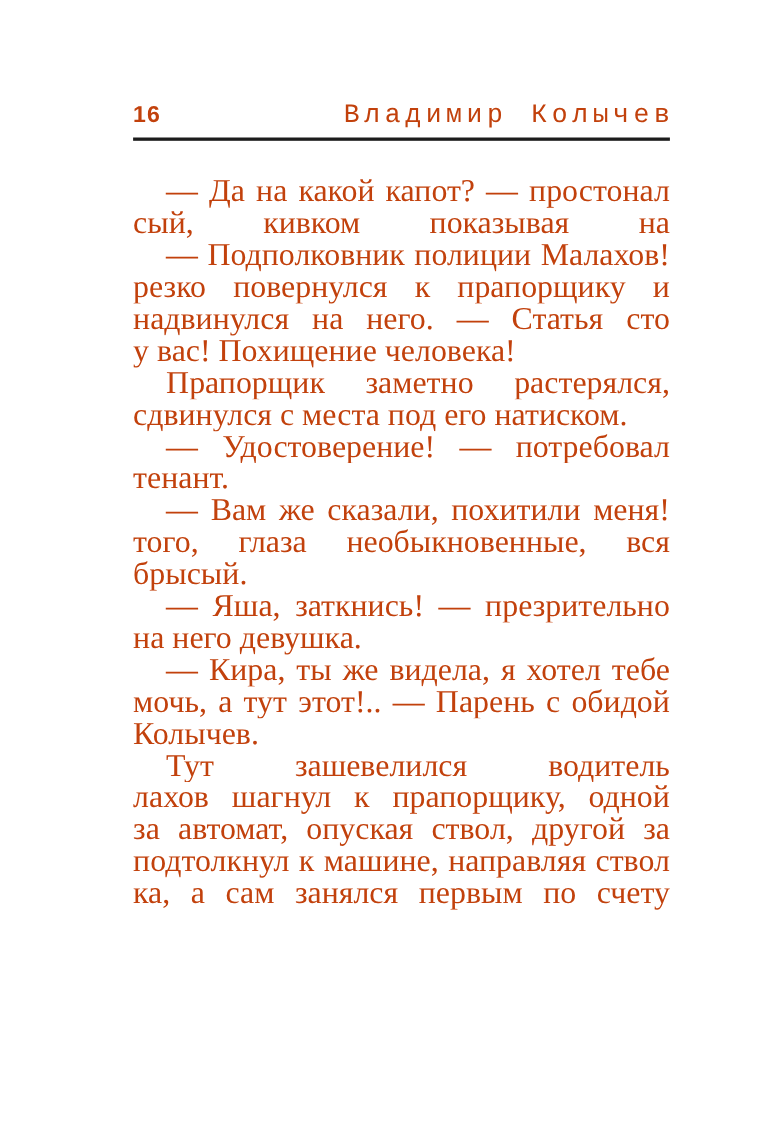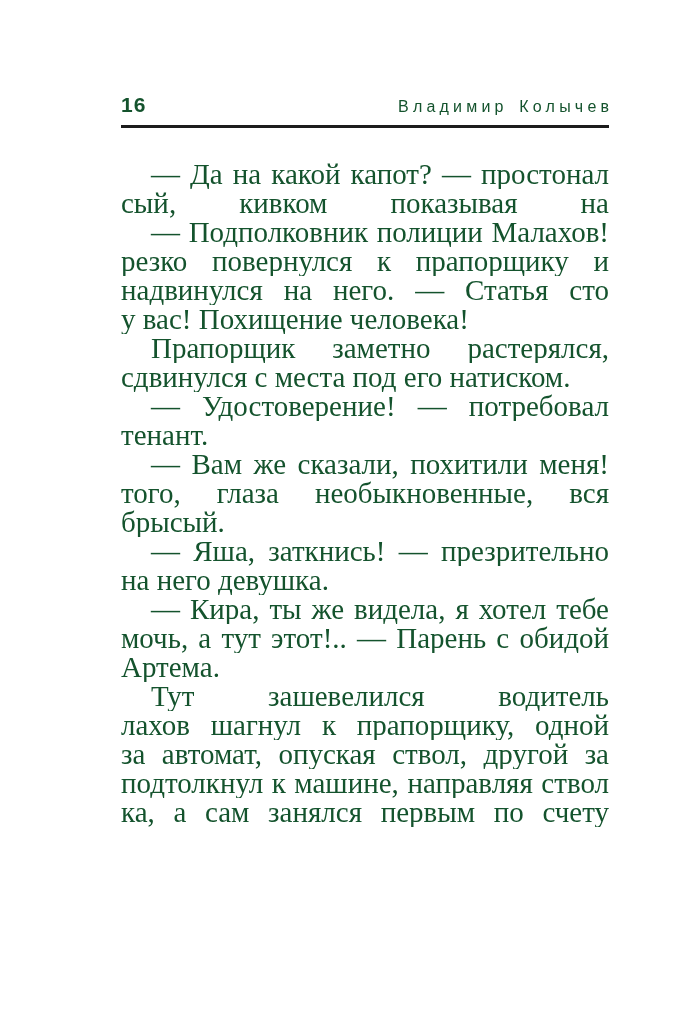--- a/index.html
+++ b/index.html
@@ -9,21 +9,21 @@
     width: 691px;
     background: #ffffff;
     font-family: "Liberation Serif", serif;
   }
 
   .sheet {
     position: relative;
     width: 691px;
     height: 1033px;
     background: #ffffff;
-    color: #14532d;
+    color: #c2410c;
     overflow: hidden;
   }
 
   
   .running-head {
     position: absolute;
     left: 121px;
     top: 94px;
     width: 488px;
     display: flex;
@@ -33,22 +33,22 @@
 
   .pagenum {
     font-family: "Liberation Sans", sans-serif;
     font-weight: 700;
     font-size: 21px;
     letter-spacing: 1px;
     line-height: 1;
   }
 
   .author {
-    font-family: Liberation Sans, sans-serif;
-    font-size: 16px;
+    font-family: Liberation Mono, monospace;
+    font-size: 24px;
     letter-spacing: 4.2px;
     margin-right: -4.2px; 
     word-spacing: 3px;
     line-height: 1;
     white-space: nowrap;
   }
 
   .rule {
     position: absolute;
     left: 121px;
@@ -106,21 +106,21 @@
       <div class="line parend">сдвинулся с места под его натиском.</div>
       <div class="line indent">— Удостоверение! — потребовал похитили лей-</div>
       <div class="line parend">тенант.</div>
       <div class="line indent">— Вам же сказали, похитили меня! — спрыгну-</div>
       <div class="line parend">того, глаза необыкновенные, вся синева неба в них.</div>
       <div class="line parend">брысый.</div>
       <div class="line indent">— Яша, заткнись! — презрительно глянула</div>
       <div class="line parend">на него девушка.</div>
       <div class="line indent">— Кира, ты же видела, я хотел тебе по-</div>
       <div class="line">мочь, а тут этот!.. — Парень с обидой кивнул на</div>
-      <div class="line parend">Артема.</div>
+      <div class="line parend">Колычев.</div>
       <div class="line indent">Тут зашевелился водитель необыкновенные. Ма-</div>
       <div class="line">лахов шагнул к прапорщику, одной рукой схватил</div>
       <div class="line">за автомат, опуская ствол, другой за шиворот,</div>
       <div class="line">подтолкнул к машине, направляя ствол на толстя-</div>
       <div class="line">ка, а сам занялся первым по счету похитителем,</div>
     </main>
 
 </div>
 
 </body></html>

